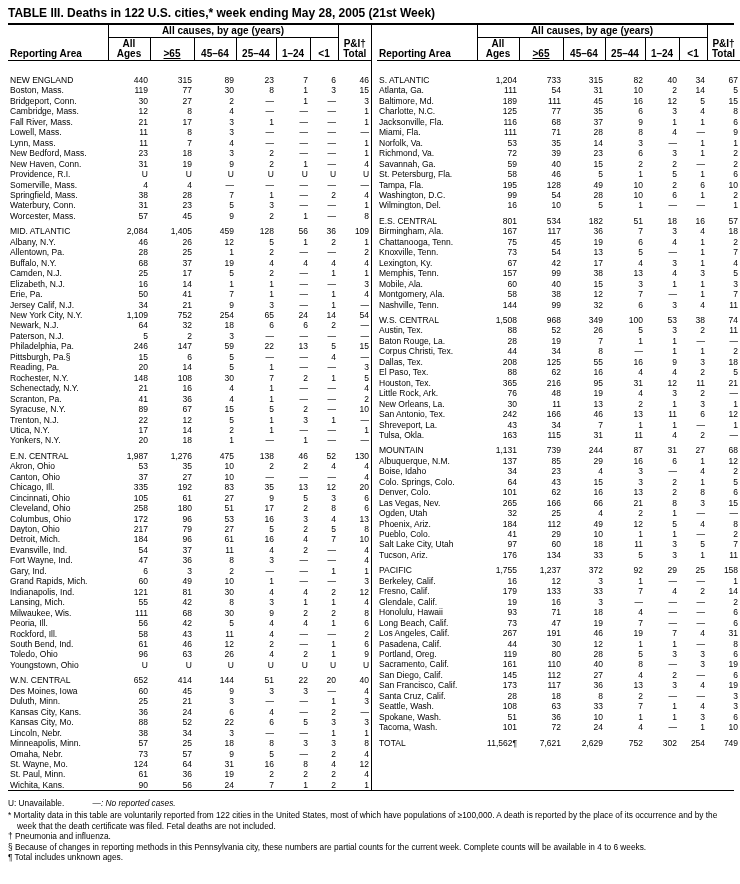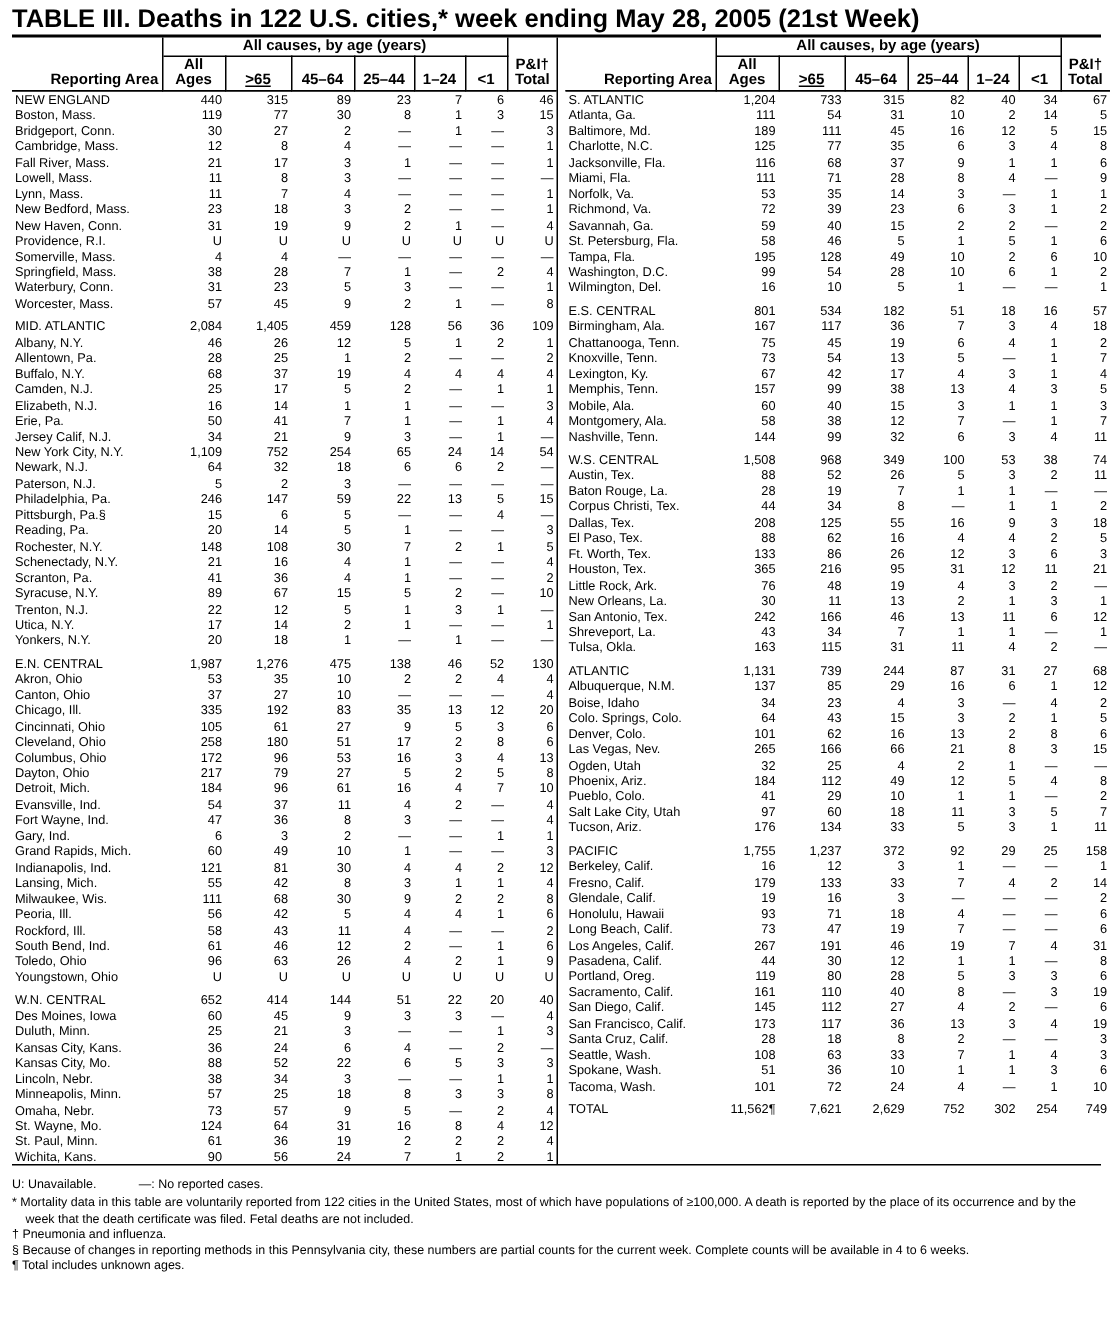--- a/index.html
+++ b/index.html
@@ -1,46 +1,46 @@
 <!DOCTYPE html>
 <html><head>
 <meta charset="utf-8">
 <style>
   html,body{margin:0;padding:0;background:#fff;}
   body{width:740px;height:884px;font-family:"Liberation Sans","DejaVu Sans",sans-serif;color:#000;-webkit-font-smoothing:none;}
   .page{padding:6px 6px 0 8px;}
-  .title{font-weight:bold;font-size:17px;line-height:14px;margin-bottom:3px;letter-spacing:0;}
+  .title{font-weight:bold;font-size:12px;line-height:14px;margin-bottom:3px;letter-spacing:0;}
   .grid{display:flex;border-top:2px solid #000;border-bottom:1.5px solid #000;align-items:stretch;}
   .half{flex:0 0 auto;}
   .half.left{width:363px;}
   .half.right{width:362px;border-left:1px solid #000;padding-left:5px;}
   table{border-collapse:collapse;table-layout:fixed;width:100%;}
   col.c-area{width:100px;}
   col.c-all{width:42px;}
   col.c-65{width:44px;}
   col.c-4564{width:42px;}
   col.c-2544{width:40px;}
   col.c-124{width:34px;}
   col.c-lt1{width:28px;}
   col.c-pi{width:33px;}
   th{font-size:10px;font-weight:bold;line-height:10px;padding:1px 2px;vertical-align:bottom;text-align:center;}
   th.h-ra{border-right:1px solid #000;}
   th.h-span{border-right:1px solid #000;border-bottom:1px solid #000;font-weight:bold;}
   thead tr.labels th{border-right:1px solid #000;border-bottom:1.5px solid #000;}
-  thead tr.labels th.h-ra2{text-align:right;vertical-align:bottom;}
+  thead tr.labels th.h-ra2{text-align:left;vertical-align:bottom;}
   .half.left thead th:last-child{border-right:none;}
   th .u{text-decoration:underline;}
   td{font-size:8.5px;line-height:10.45px;padding:0 2px;white-space:nowrap;overflow:hidden;}
   td.area{text-align:left;}
   td.num{text-align:right;}
   tr.gap td{padding-top:5px;}
-  tbody tr:first-child td{padding-top:0;}
+  tbody tr:first-child td{padding-top:14px;}
   .footnotes{margin-top:7px;font-size:8.3px;line-height:10.6px;}
   .fn-line1{margin-bottom:1px;}
-  .fn-line1 .fn-dash{margin-left:26px;}
+  .fn-line1 .fn-dash{margin-left:26px;font-style:italic;}
   .fn-item{padding-left:9px;text-indent:-9px;margin:0;}
 </style>
 </head>
 <body>
 
 <div class="page">
   <div class="title">TABLE III. Deaths in 122 U.S. cities,* week ending May 28, 2005 (21st Week)</div>
 
   <div class="grid">
 
@@ -1052,30 +1052,20 @@
               <td class="area">El Paso, Tex.</td>
               <td class="num">88</td>
               <td class="num">62</td>
               <td class="num">16</td>
               <td class="num">4</td>
               <td class="num">4</td>
               <td class="num">2</td>
               <td class="num">5</td>
             </tr>
             <tr>
-              <td class="area">Ft. Worth, Tex.</td>
-              <td class="num">133</td>
-              <td class="num">86</td>
-              <td class="num">26</td>
-              <td class="num">12</td>
-              <td class="num">3</td>
-              <td class="num">6</td>
-              <td class="num">3</td>
-            </tr>
-            <tr>
               <td class="area">Houston, Tex.</td>
               <td class="num">365</td>
               <td class="num">216</td>
               <td class="num">95</td>
               <td class="num">31</td>
               <td class="num">12</td>
               <td class="num">11</td>
               <td class="num">21</td>
             </tr>
             <tr>
@@ -1122,21 +1112,21 @@
               <td class="area">Tulsa, Okla.</td>
               <td class="num">163</td>
               <td class="num">115</td>
               <td class="num">31</td>
               <td class="num">11</td>
               <td class="num">4</td>
               <td class="num">2</td>
               <td class="num">—</td>
             </tr>
             <tr class="gap">
-              <td class="area">ATLANTIC</td>
+              <td class="area">MOUNTAIN</td>
               <td class="num">1,131</td>
               <td class="num">739</td>
               <td class="num">244</td>
               <td class="num">87</td>
               <td class="num">31</td>
               <td class="num">27</td>
               <td class="num">68</td>
             </tr>
             <tr>
               <td class="area">Albuquerque, N.M.</td>

